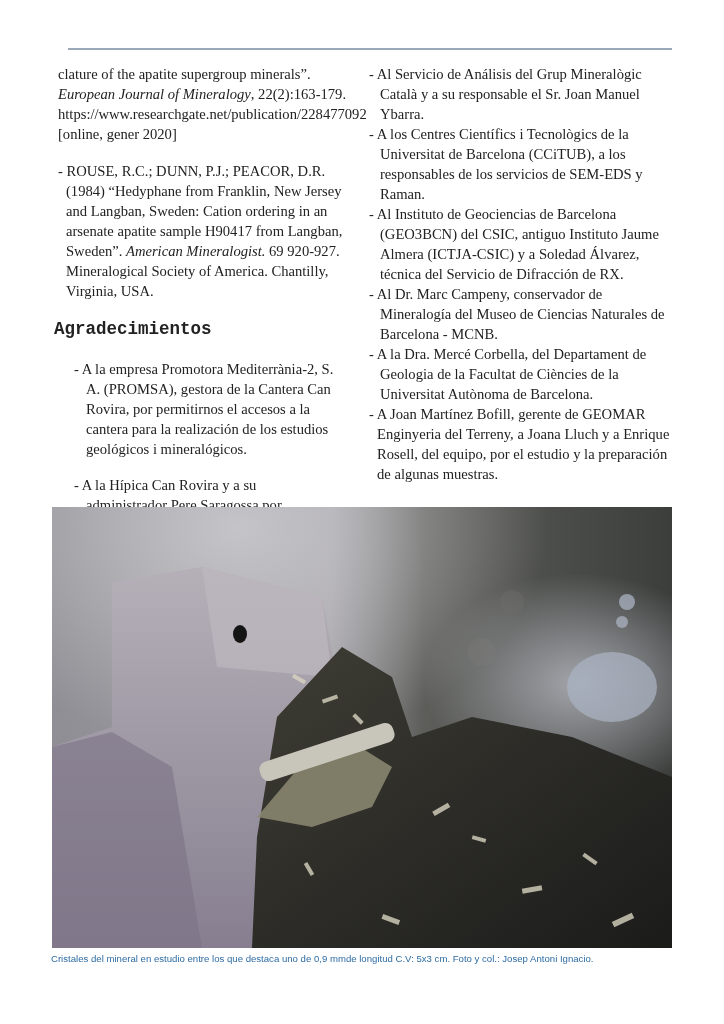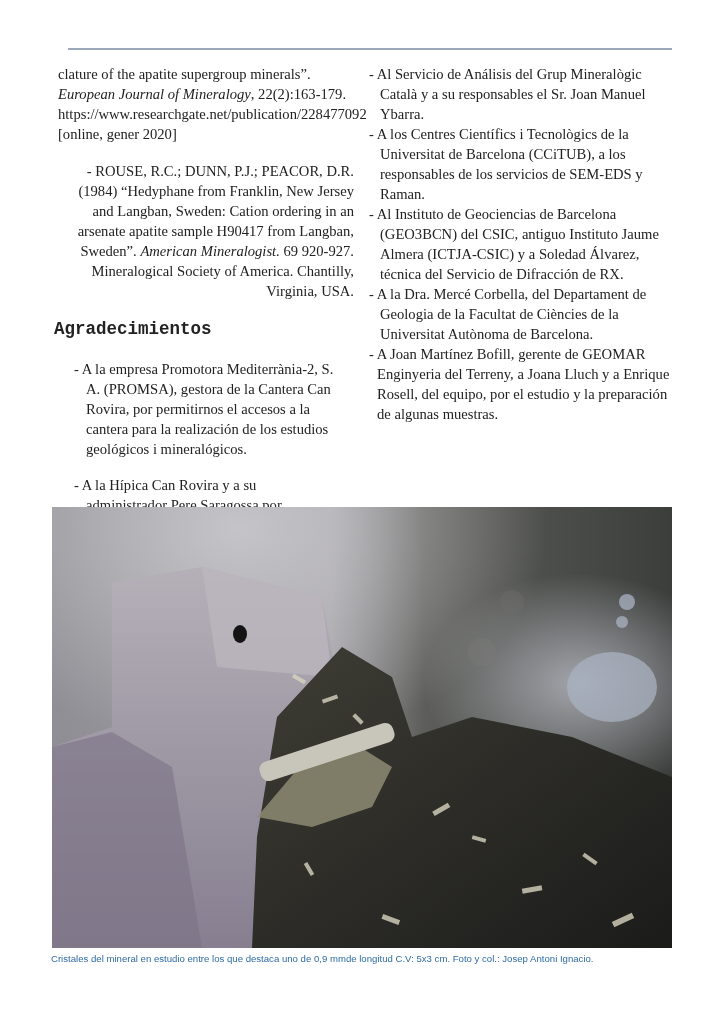--- a/index.html
+++ b/index.html
@@ -22,32 +22,33 @@
              font-size: 9.6px; color: #2e6ca4; white-space: nowrap; }
 </style>
 </head>
 <body>
 
 <div class="top-rule"></div>
 
 <div class="col col-left">
   <p class="para" style="margin-bottom:17px;"><span>clature of the apatite supergroup minerals”. </span><i>European Journal of Mineralogy</i><span>, 22(2):163-179. https://www.researchgate.net/publication/228477092  [online, gener 2020]</span></p>
 
-  <p class="hang" style="padding-left:8px;text-indent:-8px;text-align:right;"><span>- ROUSE, R.C.; DUNN, P.J.; PEACOR, D.R. (1984) “Hedyphane from Franklin, New Jersey and Langban, Sweden: Cation ordering in an arsenate apatite sample H90417 from Langban, Sweden”. </span><i>American Mineralogist.</i><span> 69 920-927. Mineralogical Society of America. Chantilly, Virginia, USA.</span></p>
+  <p class="hang" style="padding-left:8px;text-indent:-8px;"><span>- ROUSE, R.C.; DUNN, P.J.; PEACOR, D.R. (1984) “Hedyphane from Franklin, New Jersey and Langban, Sweden: Cation ordering in an arsenate apatite sample H90417 from Langban, Sweden”. </span><i>American Mineralogist.</i><span> 69 920-927. Mineralogical Society of America. Chantilly, Virginia, USA.</span></p>
 
   <h2>Agradecimientos</h2>
 
   <p class="ack">-  A la empresa Promotora Mediterrània-2, S. A. (PROMSA), gestora de la Cantera Can Rovira, por permitirnos el accesos a la cantera para la realización de los estudios geológicos i mineralógicos.</p>
   <p class="ack">-  A la Hípica Can Rovira y a su administrador Pere Saragossa por facilitarnos el acceso a la cantera desde su propiedad y por sus excelentes desayunos.</p>
 </div>
 
 <div class="col col-right">
-  <p class="ack-r">-  Al Servicio de Análisis del Grup Mineralògic Català y a su responsables el Sr. Joan Manuel Ybarra.</p>
+  <p class="ack-r">-  Al Servicio de Análisis del Grup Mineralògic Català y a su responsable el Sr. Joan Manuel Ybarra.</p>
   <p class="ack-r">-  A los Centres Científics i Tecnològics de la Universitat de Barcelona (CCiTUB), a los responsables de los servicios de SEM-EDS y Raman.</p>
   <p class="ack-r">-  Al Instituto de Geociencias de Barcelona (GEO3BCN) del CSIC, antiguo Instituto Jaume Almera (ICTJA-CSIC) y a Soledad Álvarez, técnica del Servicio de Difracción de RX.</p>
+  <p class="ack-r">-  Al Dr. Marc Campeny, conservador de Mineralogía del Museo de Ciencias Naturales de Barcelona - MCNB.</p>
   <p class="ack-r">-  A la Dra. Mercé Corbella, del Departament de Geologia de la Facultat de Ciències de la Universitat Autònoma de Barcelona.</p>
   <p class="ack-r" style="padding-left:8px;text-indent:-8px;">- A Joan Martínez Bofill, gerente de GEOMAR Enginyeria del Terreny, a Joana Lluch y a Enrique Rosell, del equipo, por el estudio y la preparación  de algunas muestras.</p>
 </div>
 
 <div class="photo">
   <svg width="620" height="441" viewBox="0 0 620 441" xmlns="http://www.w3.org/2000/svg">
     <defs>
       <linearGradient id="bg" x1="0" y1="0" x2="1" y2="0">
         <stop offset="0" stop-color="#8f8e94"></stop>
         <stop offset="0.45" stop-color="#a3a1a6"></stop>

